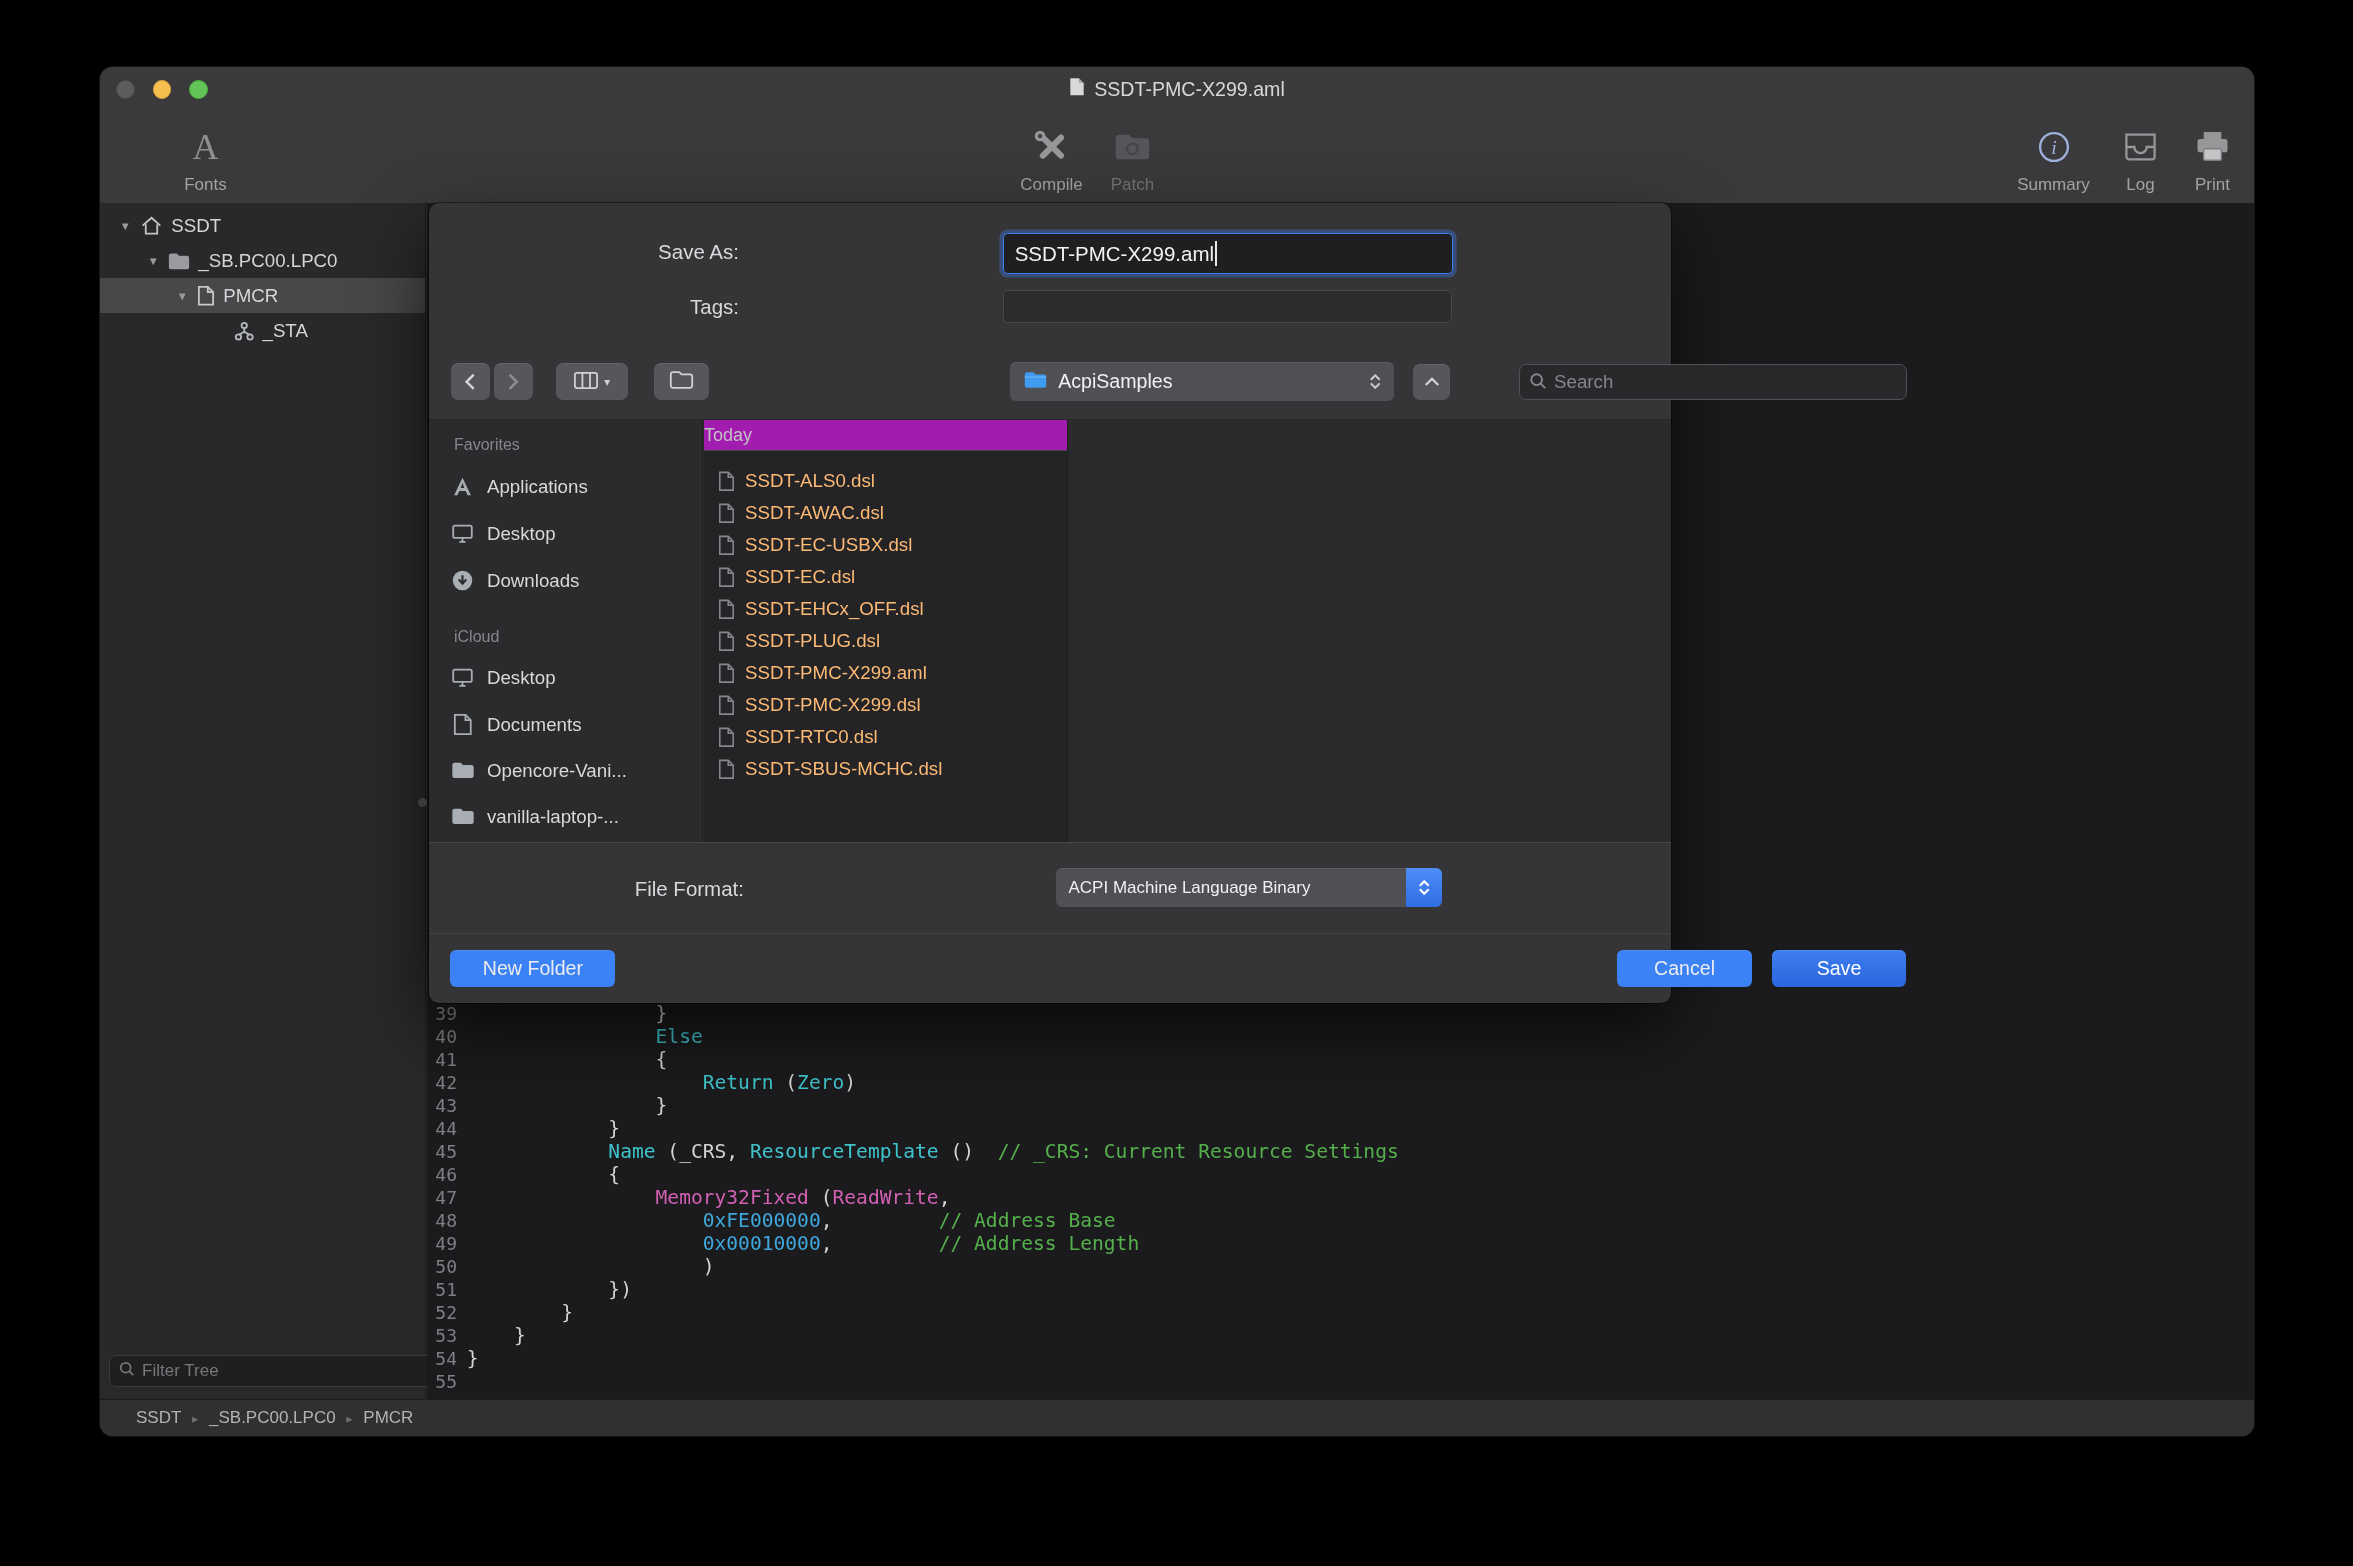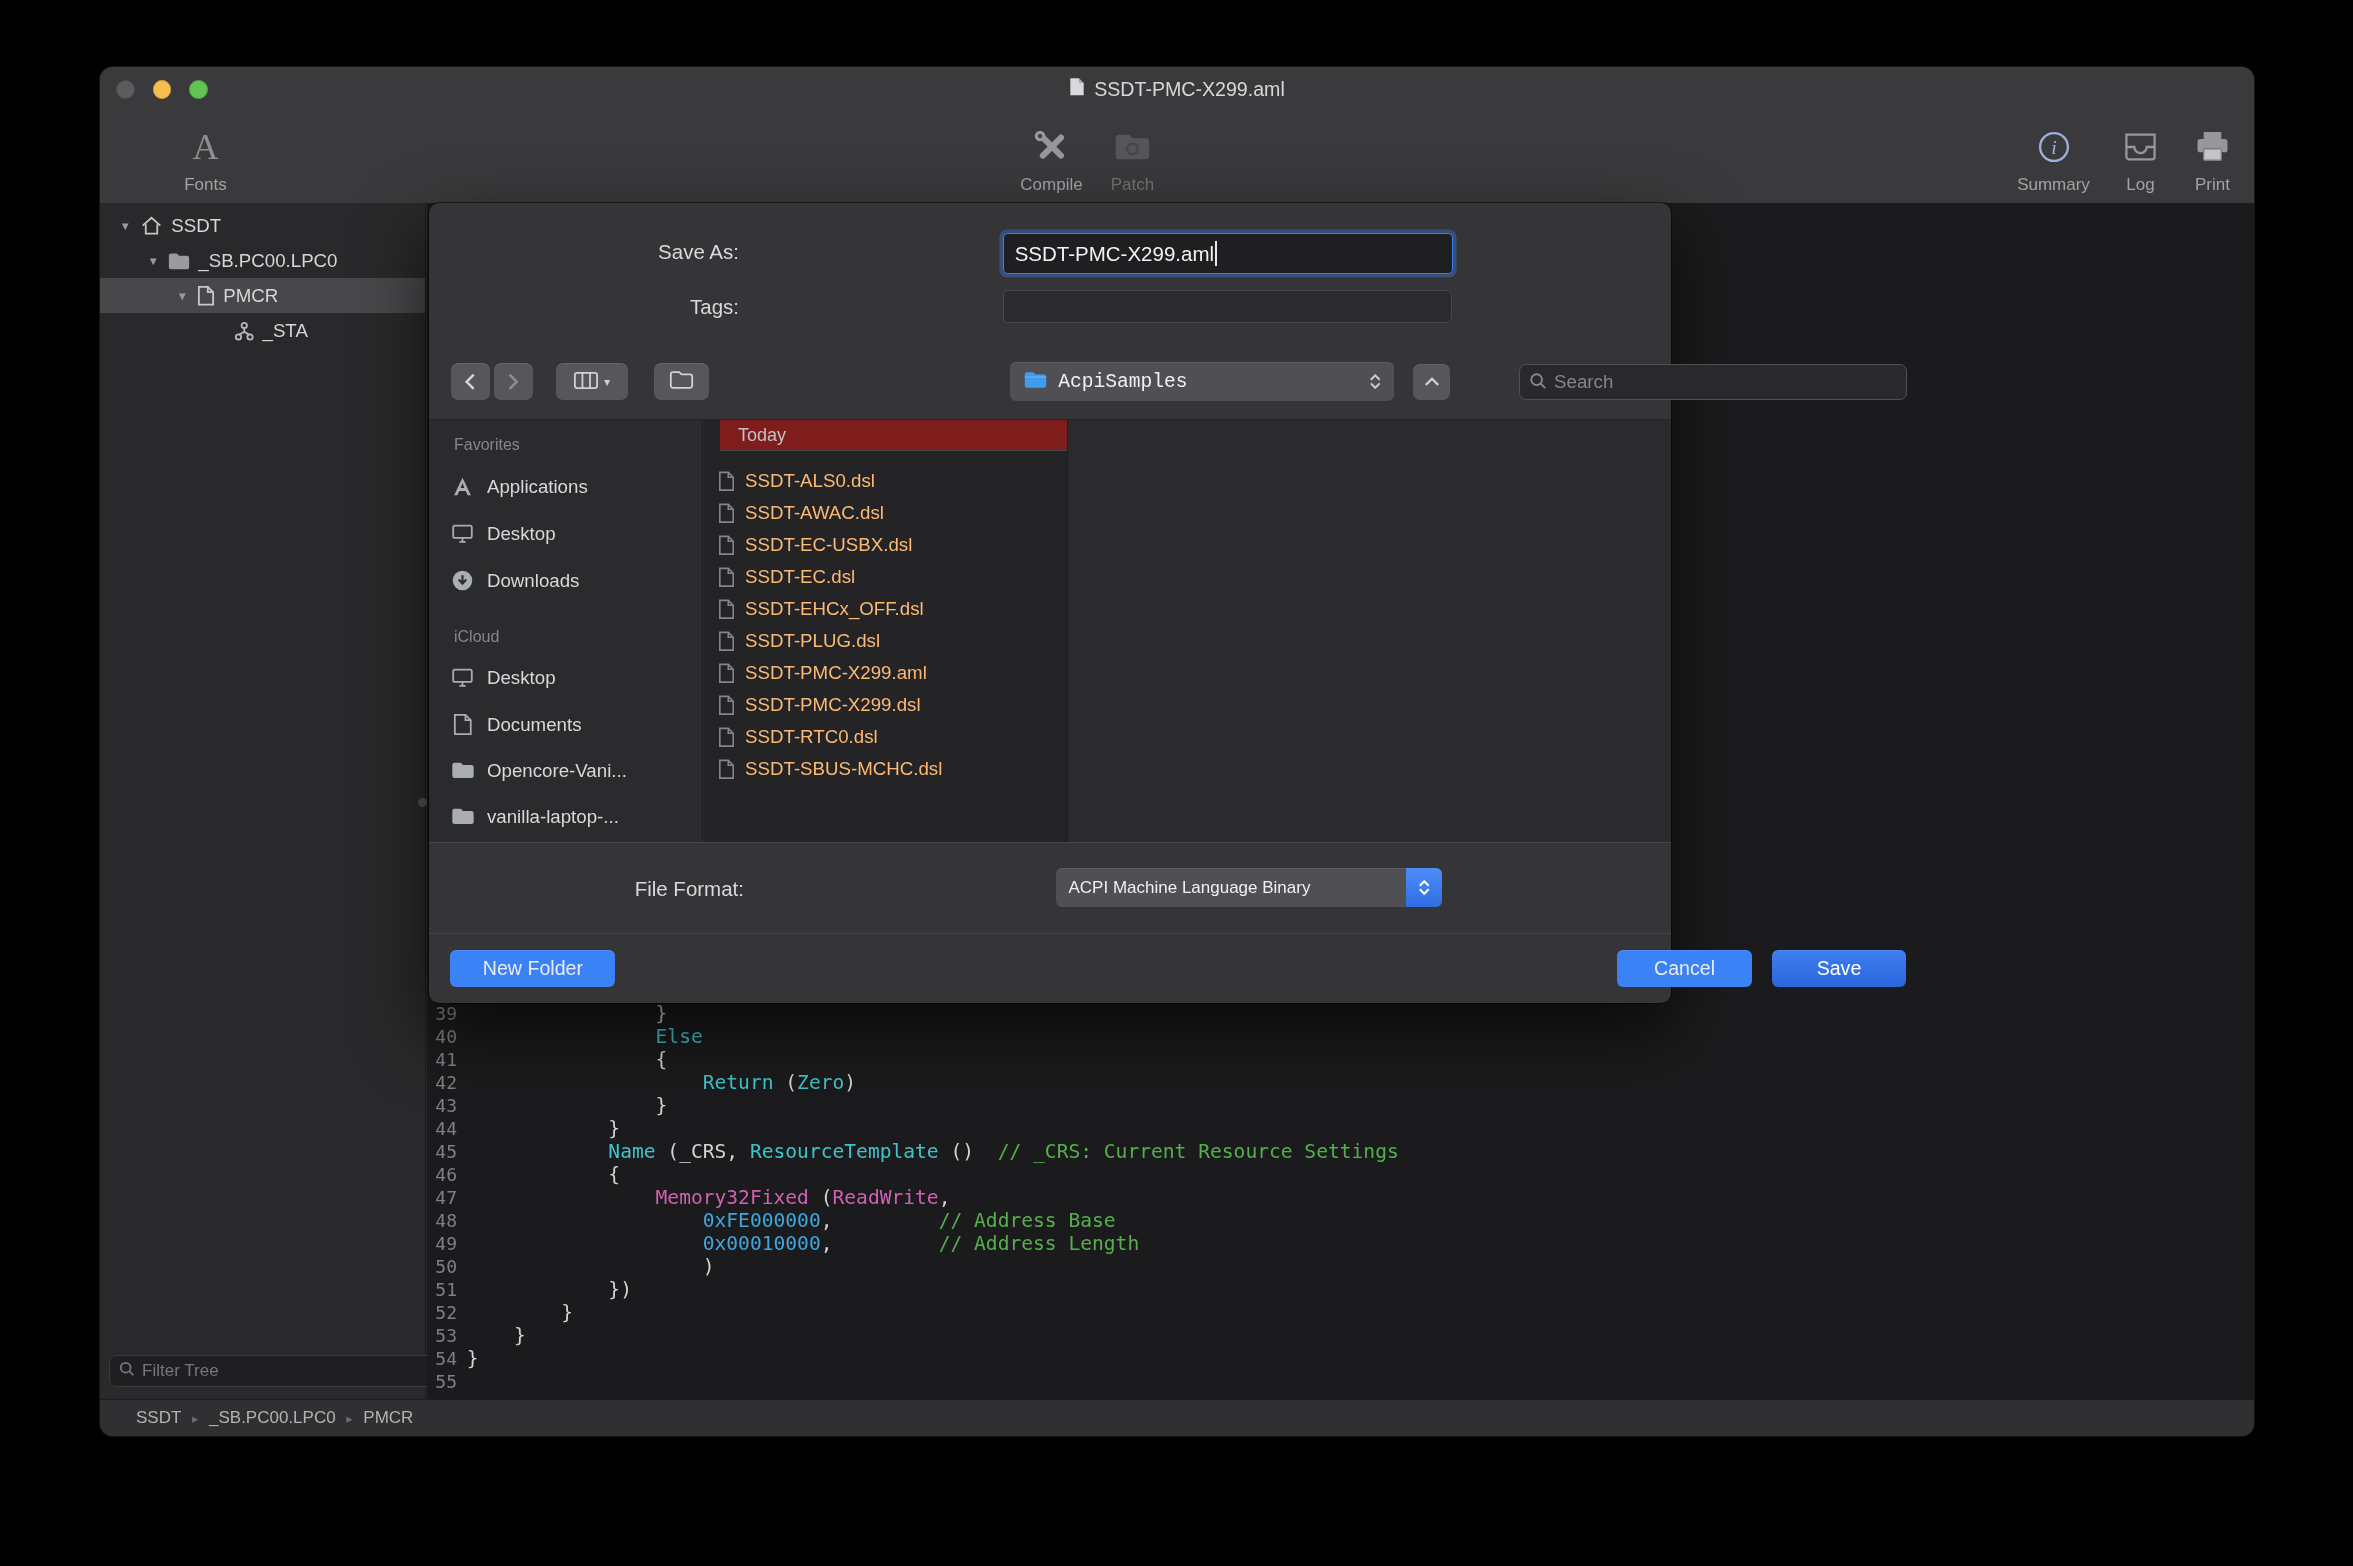--- a/index.html
+++ b/index.html
@@ -46,31 +46,31 @@
   
   .sheet{position:absolute;left:329px;top:136px;width:1242px;height:800px;background:#353538;border-radius:9.8px;box-shadow:0 27px 71px rgba(0,0,0,.65),0 0 0 0.9px rgba(0,0,0,.45);z-index:5;}
   .form-label{position:absolute;font-size:20.5px;color:#d9d9db;text-align:right;}
   .filename-field{position:absolute;left:574px;top:30px;width:450px;height:41px;background:#1f1f21;border:1.8px solid #3b7df2;border-radius:4.5px;box-shadow:0 0 0 3.6px rgba(59,125,242,.35);display:flex;align-items:center;padding:0 10.7px;color:#f2f2f4;font-size:20.5px;white-space:nowrap;overflow:hidden;}
   .caret{display:inline-block;width:1.8px;height:25px;background:#e8e8ea;margin-left:0.9px;}
   .tags-field{position:absolute;left:574px;top:87px;width:449px;height:33px;background:#2c2c2e;border:0.9px solid #48484a;border-radius:4.5px;}
   .tags-field input{width:100%;height:100%;background:transparent;border:none;outline:none;color:#e6e6e8;font-size:18.7px;padding:0 9px;font-family:inherit;}
   .nav-btn{position:absolute;top:160px;height:37px;background:#57575b;border-radius:7.1px;display:flex;align-items:center;justify-content:center;box-shadow:inset 0 0.9px 0 rgba(255,255,255,.08);}
   .popup{position:absolute;background:#505054;border-radius:6.2px;display:flex;align-items:center;box-shadow:inset 0 0.9px 0 rgba(255,255,255,.08);}
   .location-popup{left:581px;top:159px;width:384px;height:39px;padding:0 12.5px;gap:10.7px;}
-  .location-popup .loc-label{color:#f0f0f2;font-size:19.6px;flex:1;font-family:Liberation Mono, monospace;}
+  .location-popup .loc-label{color:#f0f0f2;font-size:19.6px;flex:1;}
   .search-field{position:absolute;left:1090px;top:161px;width:388px;height:36px;background:#29292b;border:1.3px solid #515155;border-radius:7.1px;display:flex;align-items:center;padding:0 9px;gap:7.1px;}
   .search-field input{flex:1;background:transparent;border:none;outline:none;color:#e6e6e8;font-size:18.7px;font-family:inherit;}
   .search-field input::placeholder{color:#85858a;}
   .browser{position:absolute;left:0;right:0;top:216px;height:424px;border-top:0.9px solid #252527;border-bottom:0.9px solid #47474a;background:#2b2b2e;}
   .d-sidebar{position:absolute;left:0;top:0;bottom:0;width:274px;background:#2b2b2d;border-right:0.9px solid #1e1e20;}
   .sb-header{position:absolute;left:25px;font-size:16px;color:#87878b;}
   .sb-item{position:absolute;left:0;right:0;height:39px;display:flex;align-items:center;padding-left:21.4px;gap:11.6px;color:#d9d9db;font-size:18.7px;white-space:nowrap;overflow:hidden;}
   .sb-icon{width:25px;display:flex;justify-content:center;flex:none;}
   .file-col{position:absolute;left:275px;top:0;bottom:0;width:364px;background:#242427;border-right:0.9px solid #1e1e20;}
-  .col-header{height:31px;background:#7f1d1d;border-bottom:0.9px solid #47474a;display:flex;align-items:center;padding-left:18px;font-size:18px;color:#c2c2c4;margin-left:16px;}
+  .col-header{height:31px;background:#a21caf;border-bottom:0.9px solid #47474a;display:flex;align-items:center;font-size:18px;color:#c2c2c4;}
   .file-rows{position:absolute;left:0;right:0;top:45px;}
   .file-row{height:32px;display:flex;align-items:center;padding-left:14.3px;gap:9.8px;color:#fdba74;font-size:18.7px;white-space:nowrap;}
   .file-icon{display:flex;align-items:center;flex:none;}
   .format-popup{left:627px;top:665px;width:386px;height:39px;padding-left:12.5px;}
   .format-popup .fmt-label{color:#f0f0f2;font-size:17px;flex:1;}
   .fmt-stepper{width:36px;height:39px;background:linear-gradient(#4f8df9,#2e6ee3);border-radius:0 6.2px 6.2px 0;display:flex;align-items:center;justify-content:center;flex:none;}
   .sheet-divider{position:absolute;left:0;right:0;top:730px;height:0.9px;background:#434346;}
   .btn{position:absolute;top:747px;height:37px;background:#3b82f6;border-radius:6.2px;display:flex;align-items:center;justify-content:center;color:#ececee;font-size:19.6px;box-shadow:inset 0 0.9px 0 rgba(255,255,255,.1);cursor:default;}
   .btn.primary{background:linear-gradient(#3d7ef0,#2b66dd);color:#fff;}
   .chev2{display:flex;flex-direction:column;align-items:center;gap:1.8px;}

